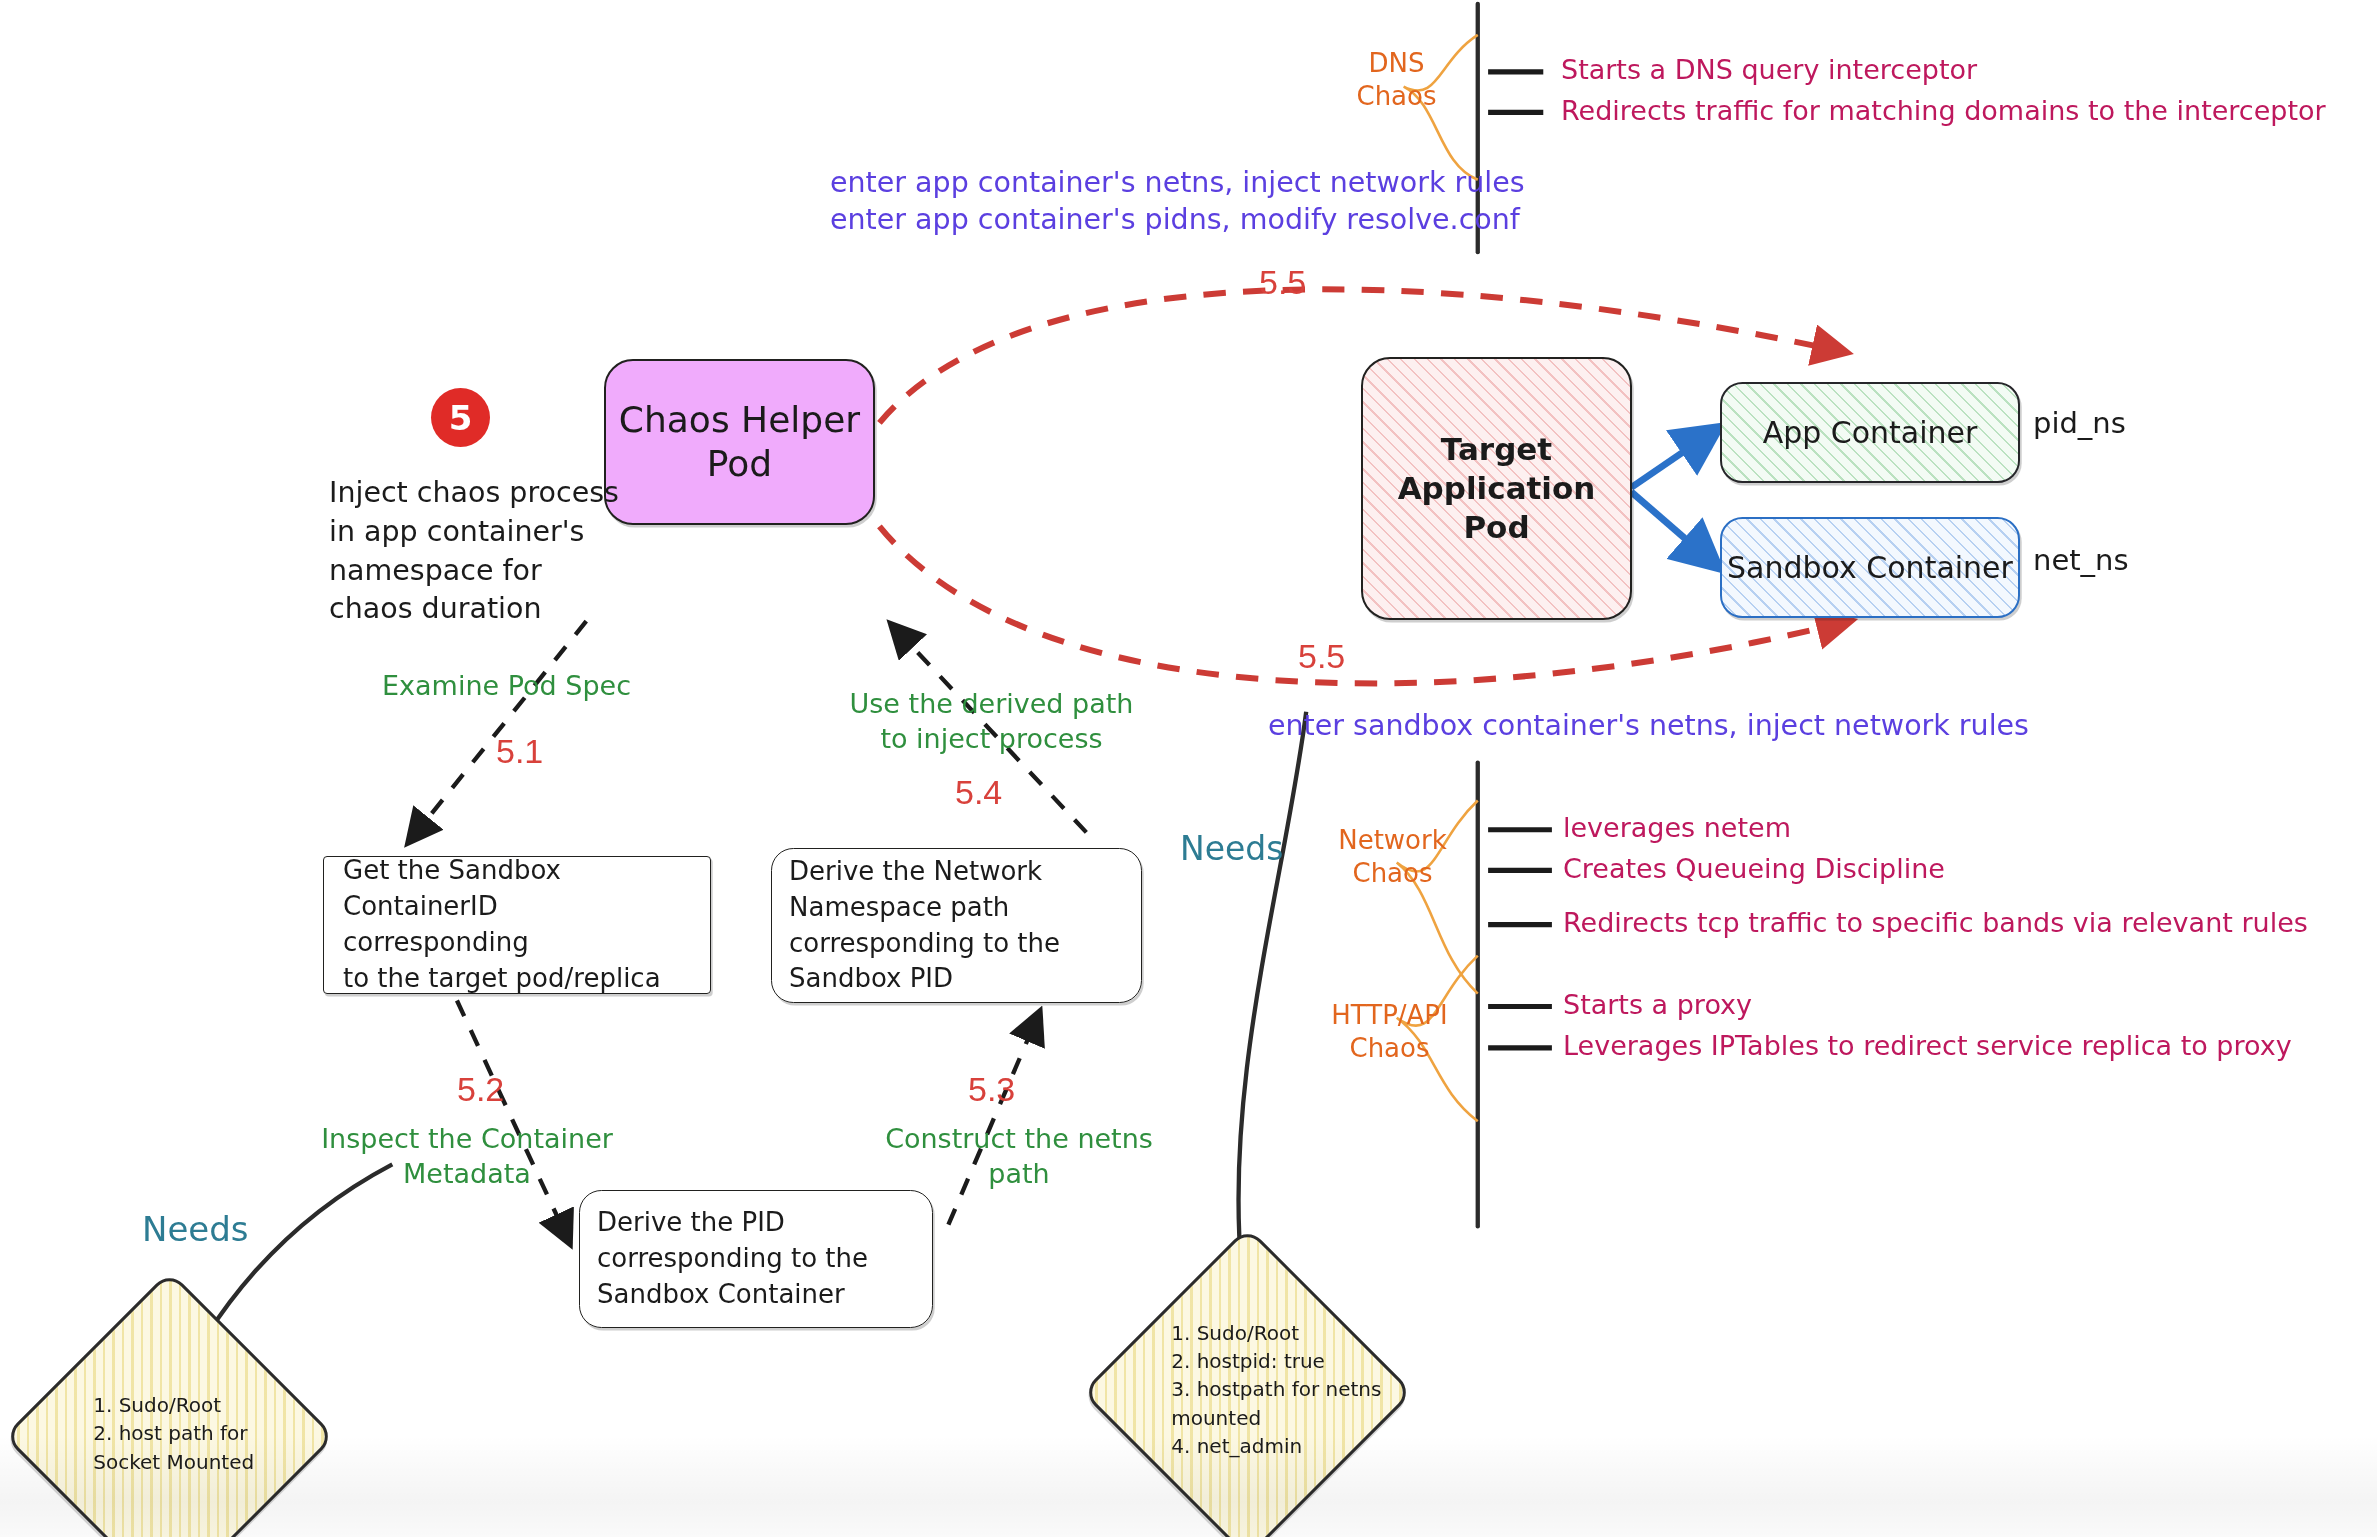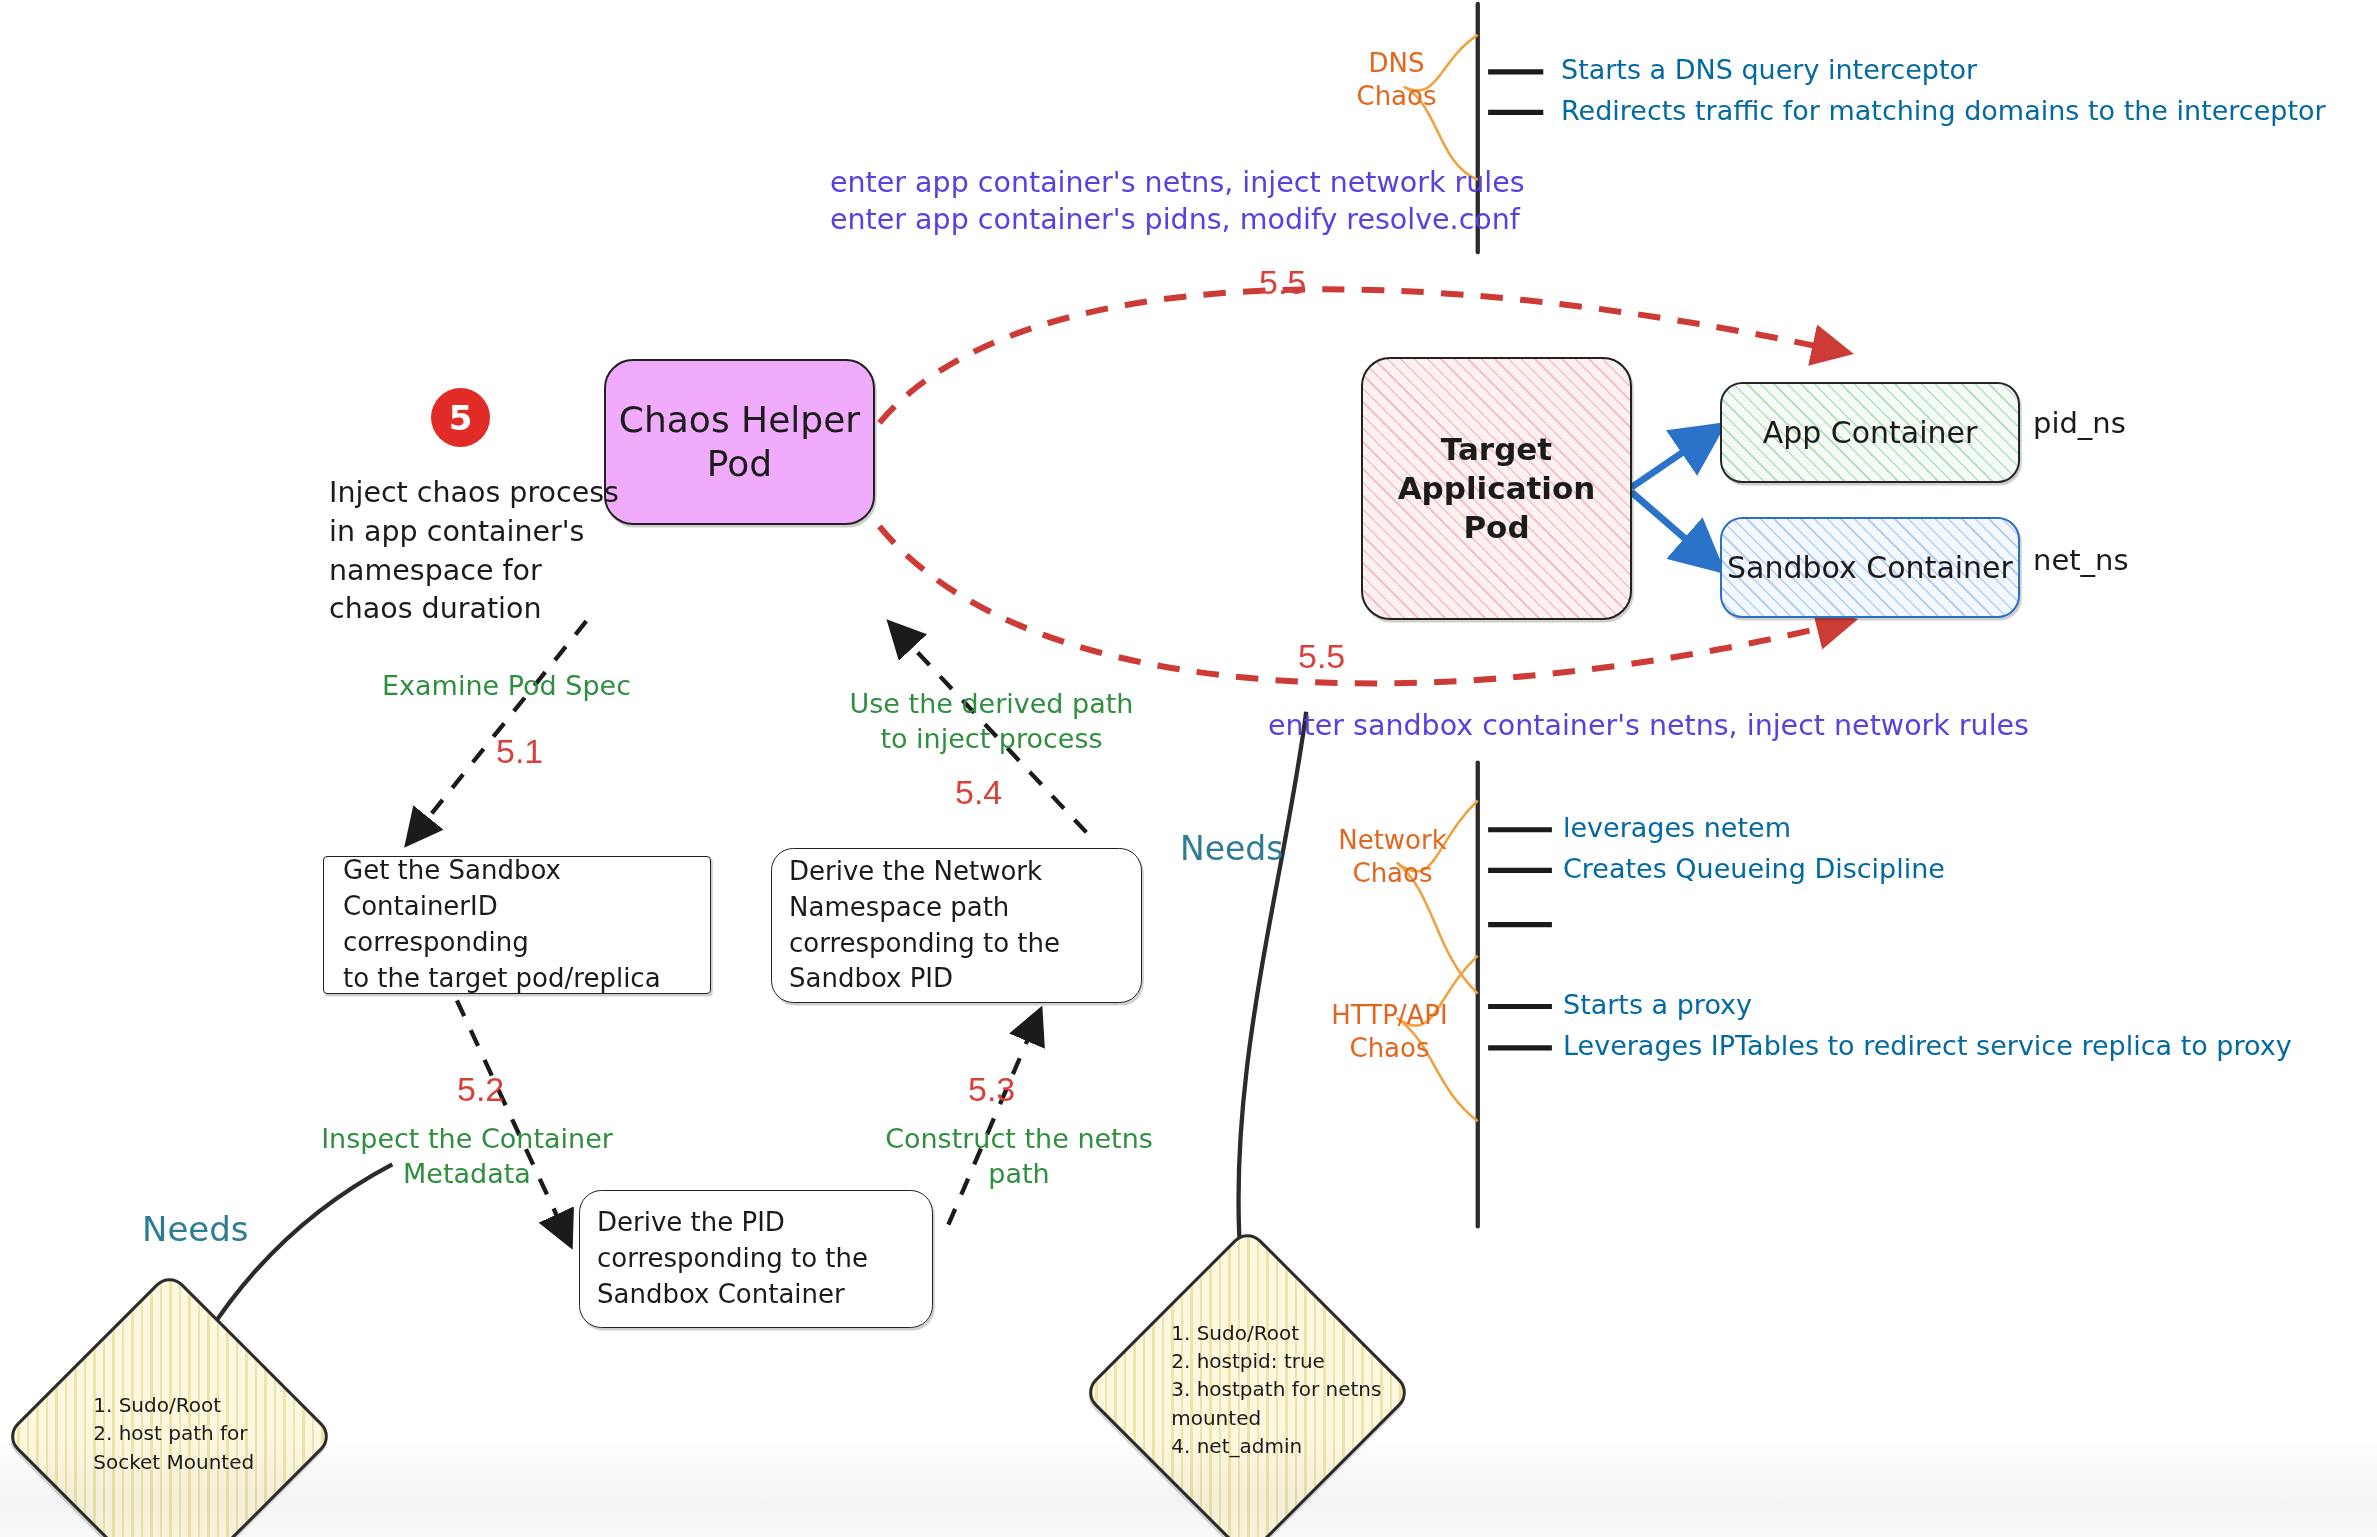--- a/index.html
+++ b/index.html
@@ -146,21 +146,21 @@
 
   
   .t-green  { color: #2f8f3e; }
   .t-red    { color: #d8413b; }
   .t-purple { color: #5b3fe0; }
   .t-orange { color: #e2661e; }
   .t-teal   { color: #2d7c93; }
   .t-black  { color: #1b1b1b; }
   .step-num  { font-family: "Liberation Sans", sans-serif; font-size: 34px; }
 
-  .rlist { position:absolute; font-size: 27px; line-height: 1.0; color:#0369a1; white-space: pre; }
+  .rlist { position:absolute; font-size: 27px; line-height: 1.0; color:#be185d; white-space: pre; }
   .bracket-label { position:absolute; font-size: 26px; line-height:1.28; white-space:pre; text-align:center; }
 </style>
 </head>
 <body>
 
 <div id="canvas">
 
   <svg id="edges" viewBox="0 0 2757 1783" xmlns="http://www.w3.org/2000/svg">
     <defs>
       <marker id="arrowBlack" markerWidth="9" markerHeight="9" refX="7" refY="4.5" orient="auto">
@@ -287,20 +287,21 @@
 
   <div class="bracket-label t-orange" style="left:1345px; top:47px; width:103px;">DNS
 Chaos</div>
   <div class="rlist" style="left:1561px; top:56px;">Starts a DNS query interceptor</div>
   <div class="rlist" style="left:1561px; top:97px;">Redirects traffic for matching domains to the interceptor</div>
 
   <div class="bracket-label t-orange" style="left:1328px; top:824px; width:129px;">Network
 Chaos</div>
   <div class="rlist" style="left:1563px; top:814px;">leverages netem</div>
   <div class="rlist" style="left:1563px; top:855px;">Creates Queueing Discipline</div>
+  <div class="rlist" style="left:1563px; top:909px;">Redirects tcp traffic to specific bands via relevant rules</div>
 
   <div class="bracket-label t-orange" style="left:1312px; top:999px; width:155px;">HTTP/API
 Chaos</div>
   <div class="rlist" style="left:1563px; top:991px;">Starts a proxy</div>
   <div class="rlist" style="left:1563px; top:1032px;">Leverages IPTables to redirect service replica to proxy</div>
 
   <div id="diamond-socket" class="diamond">
     <div class="shape"></div>
     <div class="dtext">1. Sudo/Root
 2. host path for

